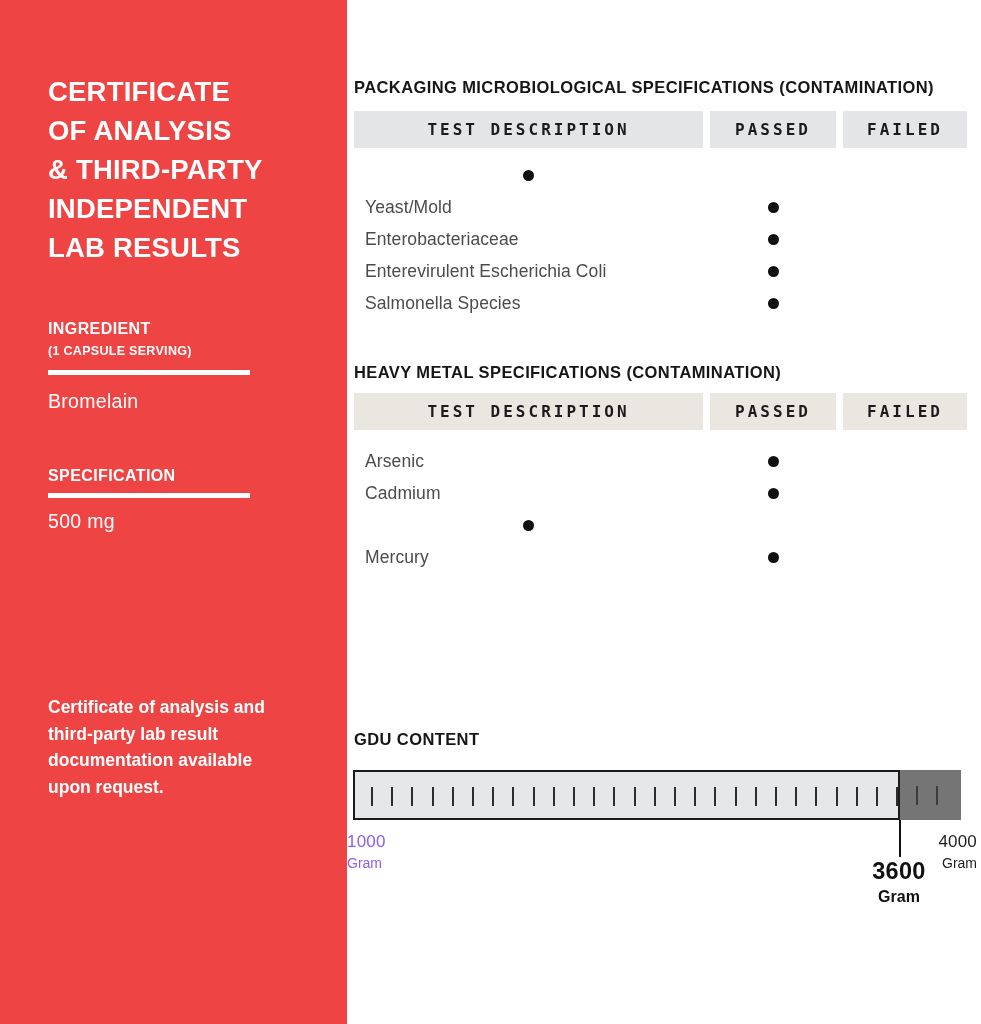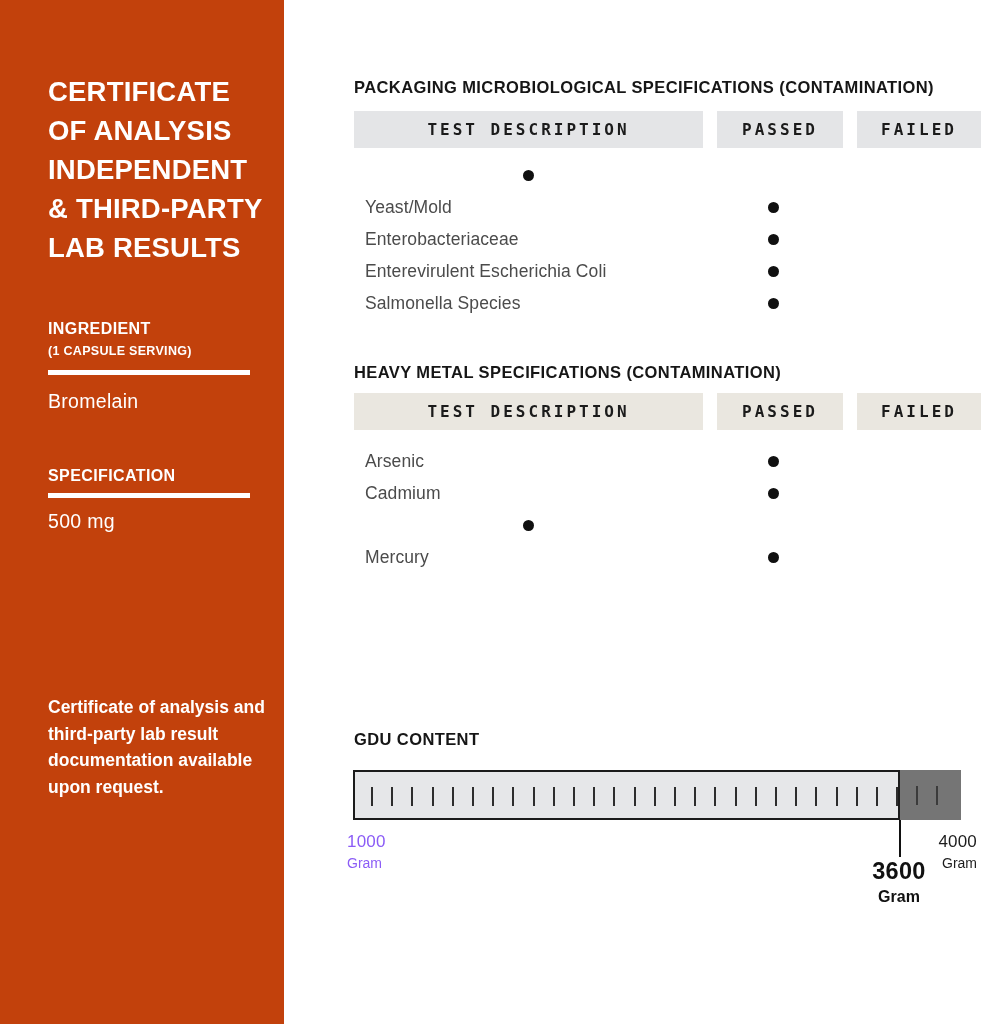--- a/index.html
+++ b/index.html
@@ -2,34 +2,34 @@
 <html><head>
 <meta charset="utf-8">
 <style>
   html,body{margin:0;padding:0;background:#ffffff;}
   .page{
     position:relative;width:981px;height:1024px;overflow:hidden;
     background:#ffffff;font-family:"Liberation Sans",sans-serif;
     -webkit-font-smoothing:antialiased;
   }
   
-  .sidebar{position:absolute;left:0;top:0;width:284px;height:1024px;background:#c2410c;color:#ffffff;}
+  .sidebar{position:absolute;left:0;top:0;width:347px;height:1024px;background:#ef4444;color:#ffffff;}
   .side-title{position:absolute;left:48px;top:72px;width:250px;
     font-size:27.5px;font-weight:bold;line-height:39px;letter-spacing:.2px;}
   .side-label{position:absolute;left:48px;font-size:16px;font-weight:bold;letter-spacing:.4px;}
   .side-sublabel{position:absolute;left:48px;font-size:12.5px;font-weight:bold;letter-spacing:.3px;}
   .side-bar{position:absolute;left:48px;width:202px;height:5px;background:#ffffff;}
   .side-value{position:absolute;left:48px;font-size:19.5px;font-weight:normal;letter-spacing:.3px;}
   .side-note{position:absolute;left:48px;top:694px;width:222px;
     font-size:17.5px;font-weight:bold;line-height:26.5px;}
   
   .section-heading{position:absolute;left:354px;width:620px;
     font-size:16.5px;font-weight:bold;letter-spacing:.4px;color:#161616;}
   .spec-table{position:absolute;left:354px;width:613px;}
-  .thead{display:grid;grid-template-columns:349px 126px 124px;column-gap:14px;}
+  .thead{display:grid;grid-template-columns:349px 126px 124px;column-gap:7px;}
   .th{height:37px;display:flex;align-items:center;justify-content:center;
     font-family:"DejaVu Sans Mono",monospace;font-weight:bold;font-size:16px;
     letter-spacing:3px;color:#1b1b1b;}
   .th-gray{background:#e4e5e7;}
   .th-beige{background:#eae7e0;}
   .tbody{display:block;}
   .trow{display:grid;grid-template-columns:349px 126px 124px;column-gap:7px;height:32px;align-items:center;}
   .td-name{padding-left:11px;font-size:17.5px;color:#4b4b4b;letter-spacing:.1px;}
   .td-mark{display:flex;align-items:center;justify-content:center;}
   .dot{width:11px;height:11px;border-radius:50%;background:#101010;}
@@ -50,22 +50,22 @@
 </style>
 </head>
 <body>
 
 <div class="page">
 
   <div class="sidebar">
     <div class="side-title">
       <div>CERTIFICATE</div>
       <div>OF ANALYSIS</div>
+      <div>&amp; THIRD-PARTY</div>
       <div>INDEPENDENT</div>
-      <div>&amp; THIRD-PARTY</div>
       <div>LAB RESULTS</div>
     </div>
 
     <div class="side-label" style="top:320px;">INGREDIENT</div>
     <div class="side-sublabel" style="top:344px;">(1 CAPSULE SERVING)</div>
     <div class="side-bar" style="top:370px;"></div>
     <div class="side-value" style="top:390px;">Bromelain</div>
 
     <div class="side-label" style="top:467px;">SPECIFICATION</div>
     <div class="side-bar" style="top:493px;"></div>

